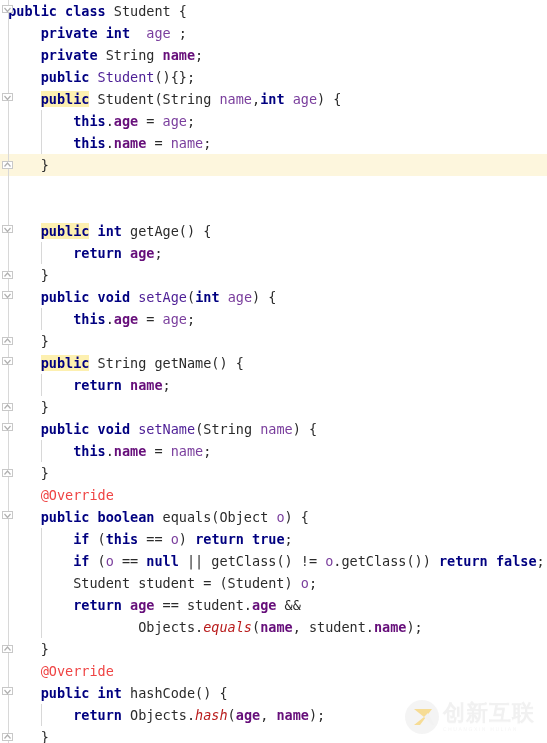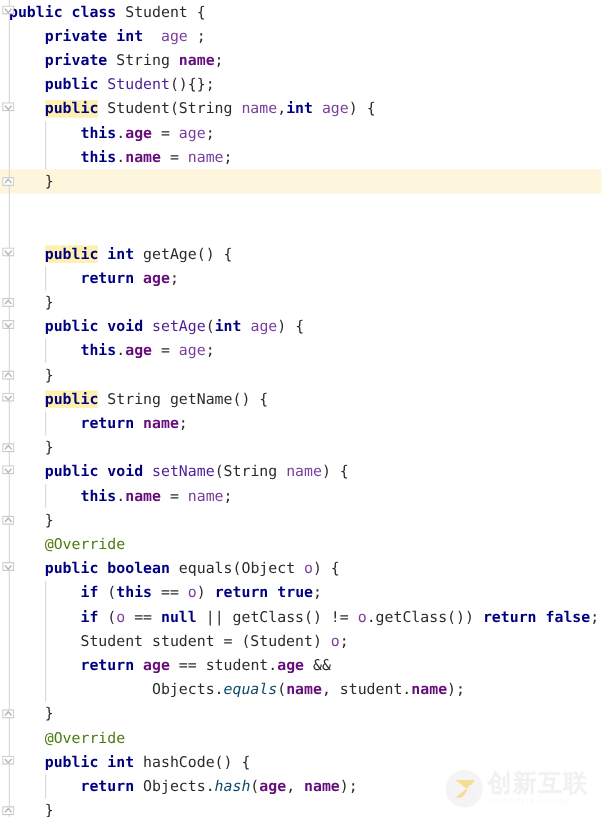--- a/index.html
+++ b/index.html
@@ -40,22 +40,22 @@
     padding-left:0px;
     white-space:pre;
   }
   .ln.cur{background:#fdf6dd;}
   
   .kw{color:#000080;font-weight:bold;}
   .pl{color:#2b2b2b;}
   .fld{color:#660e7a;font-weight:bold;}
   .param{color:#7a3e9d;}
   .gray{color:#4c1d95;}
-  .anno{color:#4d7c0f;}
-  .ital{font-style:italic;color:#0c4a6e;}
+  .anno{color:#ef4444;}
+  .ital{font-style:italic;color:#b91c1c;}
   .hl{background:#fdf0b0;}
   
   #watermark{
     position:absolute;
     left:405px;top:693px;
     width:140px;height:48px;
     opacity:.55;
     pointer-events:none;
   }
   #watermark .wm-row{display:flex;align-items:center;height:48px;}

